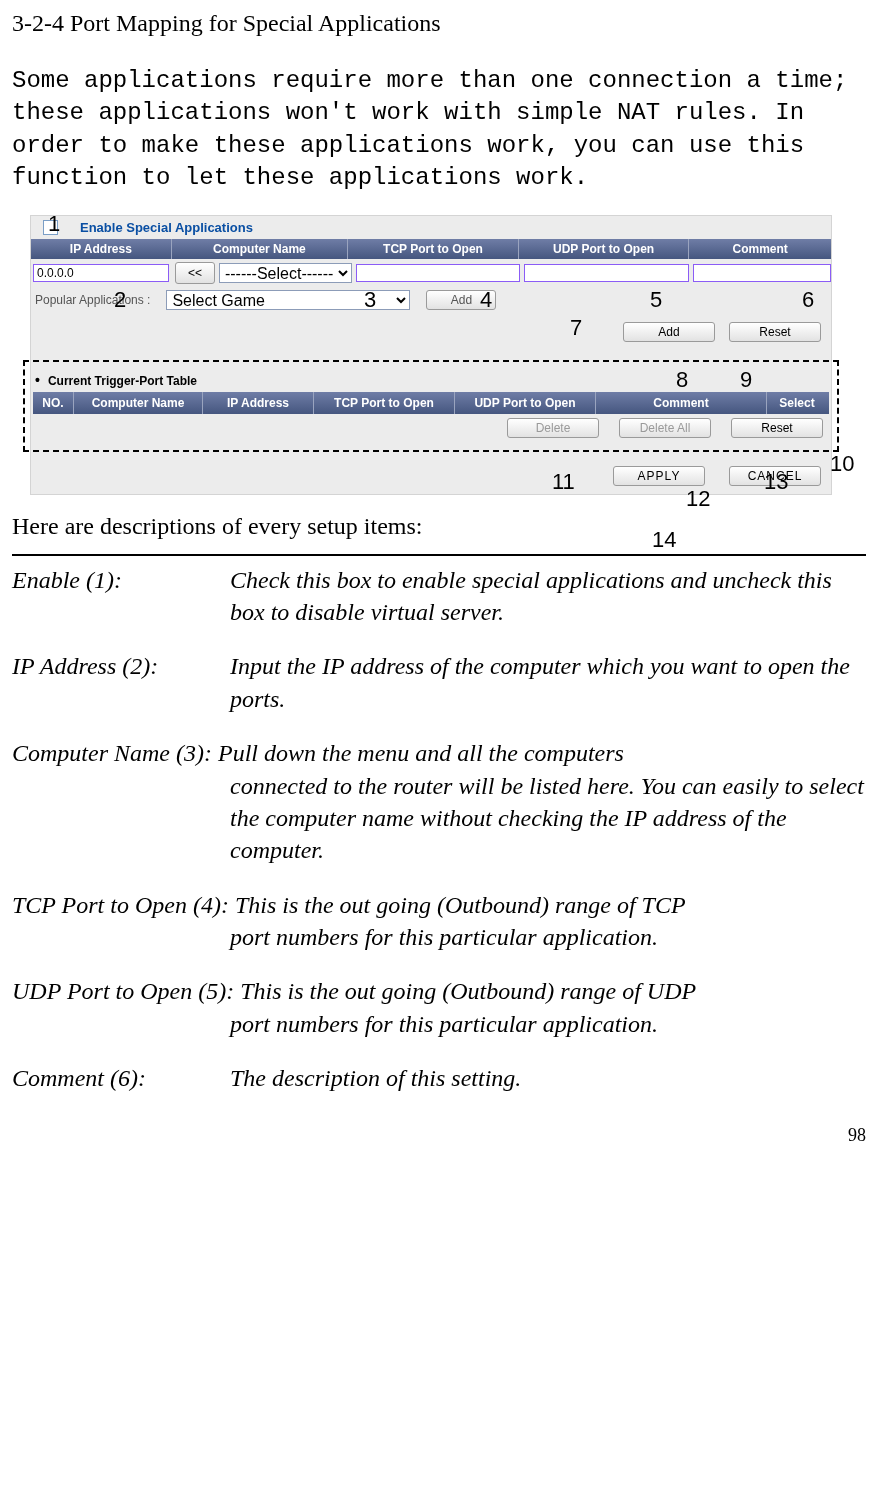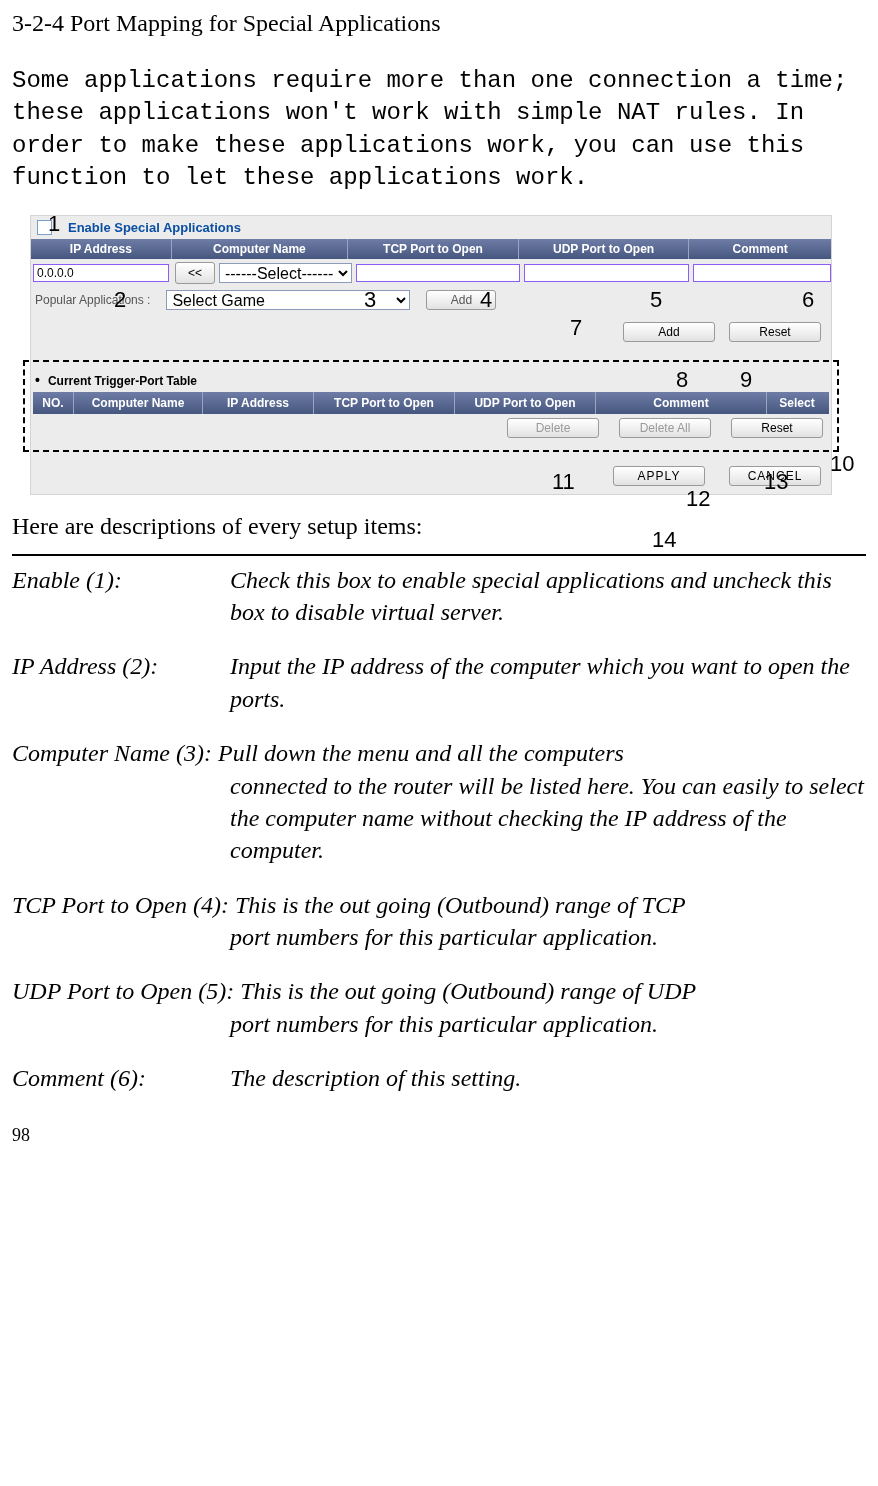--- a/index.html
+++ b/index.html
@@ -38,22 +38,23 @@
     border: 1px solid #d4d4d4;
     width: 800px;
     padding: 0;
     margin-top: 20px;
     margin-left: 18px;
     font-family: Arial, Helvetica, sans-serif;
   }
   .chk-row {
     display: flex;
     align-items: center;
-    gap: 16px;
+    gap: 22px;
     padding: 4px 6px;
+    margin-left: 6px;
   }
   .chk {
     width: 13px;
     height: 13px;
     border: 1px solid #7a9ec6;
     background: #fff;
     display: inline-block;
   }
   .chk-label {
     color: #0a4fa3;
@@ -218,21 +219,21 @@
     font-style: italic;
     font-size: 24px;
     line-height: 1.35;
     margin-bottom: 22px;
   }
   .item-inline .cont {
     margin-left: 218px;
     display: block;
   }
   .pagenum {
-    text-align: left;
+    text-align: right;
     font-size: 18px;
     margin-top: 30px;
   }
 </style>
 </head>
 <body>
 
 <div class="section-title">3-2-4 Port Mapping for Special Applications</div>
 
 <div class="intro">Some applications require more than one connection a time; these applications won't work with simple NAT rules. In order to make these applications work, you can use this function to let these applications work.</div>

